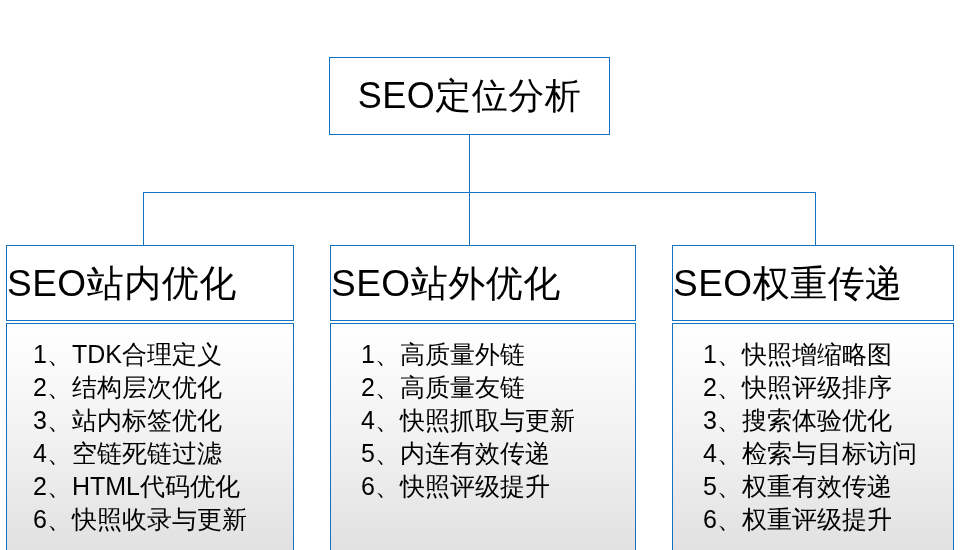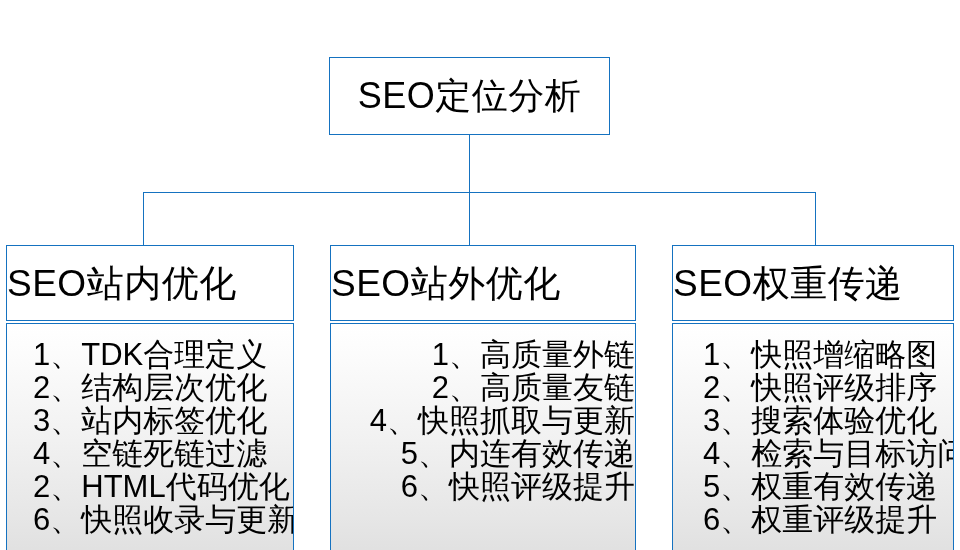--- a/index.html
+++ b/index.html
@@ -83,32 +83,32 @@
     background: linear-gradient(to bottom, #ffffff 0%, #fcfcfc 12%, #f2f2f2 45%, #e6e6e6 80%, #dedede 100%);
     padding: 14px 0 0 0;
     overflow: hidden;
   }
   .branch-body ol.item-list {
     list-style: none;
     margin: 0;
     padding: 0;
   }
   .branch-body li.item-row {
-    font-size: 31px;
+    font-size: 25px;
     line-height: 33px;
     white-space: nowrap;
     padding-left: 26px;
   }
 
   
   #branch-0 { left: 6px;   width: 288px; }
   #branch-1 { left: 330px; width: 306px; }
   #branch-2 { left: 672px; width: 282px; }
 
-  #branch-1 .branch-body li.item-row { padding-left: 30px; text-align: right; }
+  #branch-1 .branch-body li.item-row { padding-left: 30px; }
   #branch-2 .branch-body li.item-row { padding-left: 30px; }
 </style>
 </head>
 <body>
 
 <div id="diagram">
 
   <svg class="connector-layer" width="960" height="550" viewBox="0 0 960 550" xmlns="http://www.w3.org/2000/svg">
     <g stroke="#1572c0" stroke-width="1.6" fill="none" shape-rendering="crispEdges">
       <line x1="469.5" y1="95" x2="469.5" y2="152"></line>

